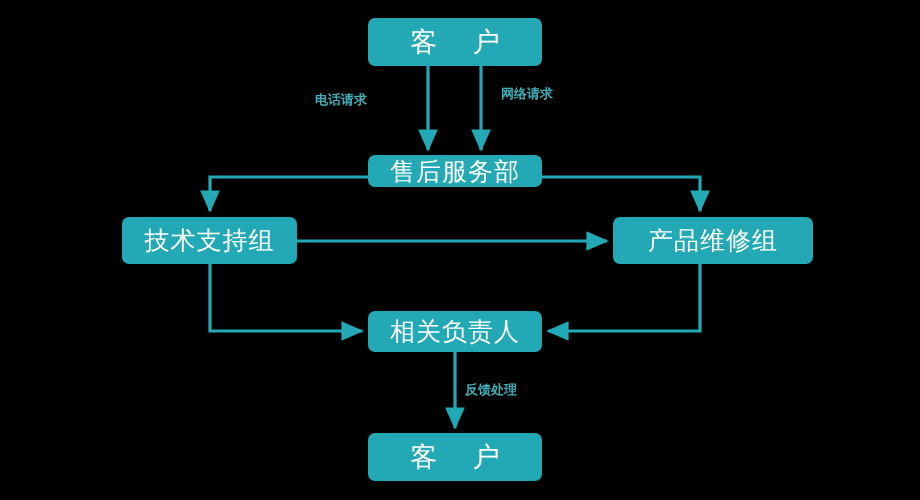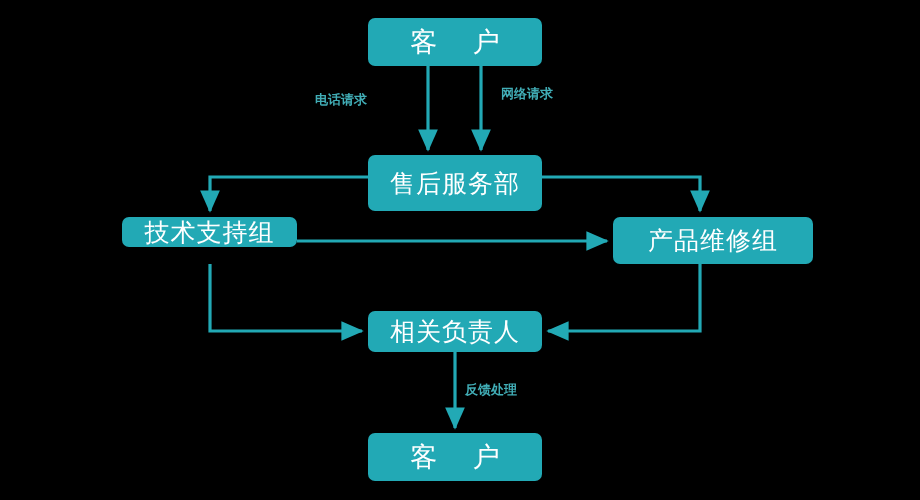--- a/index.html
+++ b/index.html
@@ -46,22 +46,22 @@
   .edge-label {
     position: absolute;
     color: #41adb6;
     font-size: 13px;
     line-height: 1;
     white-space: nowrap;
     font-weight: bold;
   }
   
   #node-customer-top   { left: 368px; top: 18px;  width: 174px; height: 48px; }
-  #node-service-dept   { left: 368px; top: 155px; width: 174px; height: 56px; }
-  #node-tech-support   { left: 122px; top: 217px; width: 175px; height: 30px; }
+  #node-service-dept   { left: 368px; top: 155px; width: 174px; height: 32px; }
+  #node-tech-support   { left: 122px; top: 217px; width: 175px; height: 47px; }
   #node-repair-team    { left: 613px; top: 217px; width: 200px; height: 47px; }
   #node-responsible    { left: 368px; top: 311px; width: 174px; height: 41px; }
   #node-customer-bot   { left: 368px; top: 433px; width: 174px; height: 48px; }
   
   #label-phone-request   { left: 315px; top: 93px;  }
   #label-network-request { left: 492px; top: 87px; margin-left: 9px;  }
   #label-feedback        { left: 465px; top: 383px; }
 </style>
 </head>
 <body>

